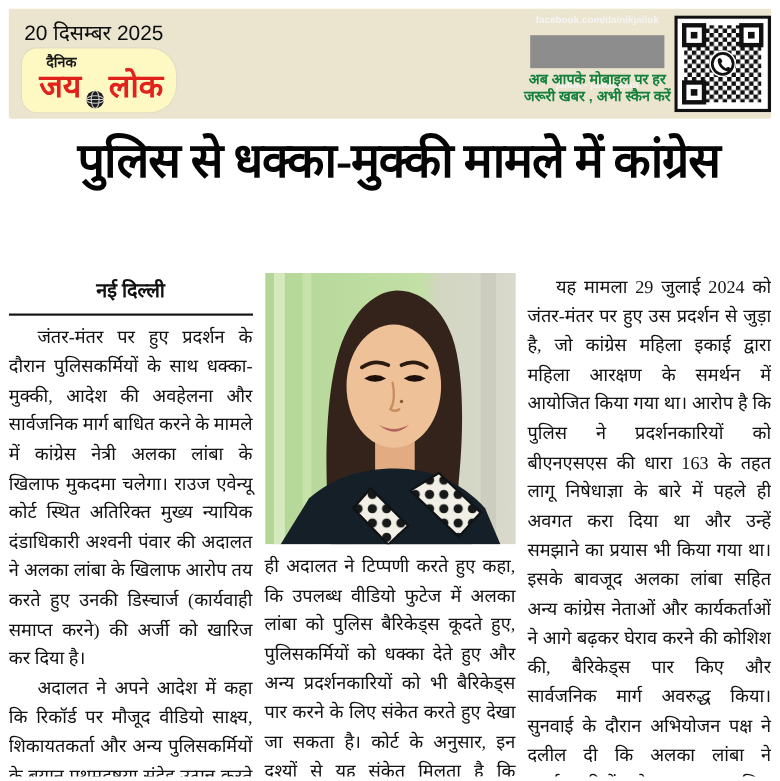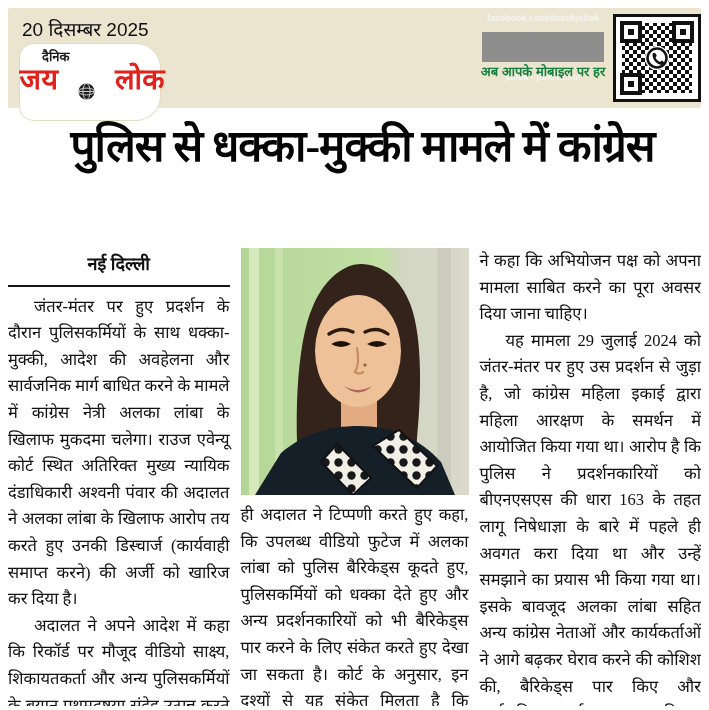--- a/index.html
+++ b/index.html
@@ -10,31 +10,31 @@
   
   .masthead{
     position:absolute;left:8px;top:8px;width:693px;height:100px;
     background:#ebe5d0;border-radius:2px;
   }
   .issue-date{
     position:absolute;left:14px;top:8px;
     font-family:"Liberation Sans", sans-serif;font-weight:normal;font-size:19px;color:#0d0d0d;
   }
   .logo-box{
-    position:absolute;left:12px;top:36px;width:140px;height:76px;
-    background:#ffffff;border-radius:14px 24px 24px 14px;
+    position:absolute;left:12px;top:36px;width:140px;height:58px;
+    background:#fef9c3;border-radius:14px 24px 24px 14px;
     box-shadow:0 0 0 1px #e2dcc4;
   }
   .logo-tag{
     position:absolute;left:22px;top:3px;
     font-family:"Liberation Sans", sans-serif;font-size:13px;font-weight:bold;color:#1a1a1a;
   }
   .logo-row{
     position:absolute;left:10px;top:16px;width:124px;
-    display:flex;align-items:center;justify-content:center;gap:20px;
+    display:flex;align-items:center;justify-content:center;gap:4px;
     font-family:"Liberation Sans", sans-serif;font-weight:bold;font-size:29px;color:#e0211c;
     line-height:38px;white-space:nowrap;
   }
   .globe{width:17px;height:17px;display:inline-block;flex:0 0 auto;}
   .social-box{
     position:absolute;left:474px;top:24px;width:122px;height:30px;
     background:#8d8d8d;display:flex;flex-direction:column;justify-content:center;
     font-family:"Liberation Sans", sans-serif;font-size:9px;font-weight:bold;color:#f4f4f4;
     text-align:center;line-height:12px;gap:47px;
   }
@@ -88,20 +88,21 @@
       </div>
     </div>
 
     <div class="social-box">
       <div>facebook.com/dainikjailok</div>
       <div>jailok - jailok.com</div>
     </div>
 
     <div class="promo">
       <div>अब आपके मोबाइल पर हर</div>
+      <div>जरूरी खबर , अभी स्कैन करें</div>
     </div>
 
     <div class="qr">
       <svg width="88" height="88" viewBox="0 0 88 88">
         <defs>
           <pattern id="qrn" width="8" height="8" patternUnits="userSpaceOnUse">
             <rect width="8" height="8" fill="#ffffff"></rect>
             <rect x="0" y="0" width="4" height="4" fill="#111"></rect>
             <rect x="4" y="4" width="4" height="4" fill="#111"></rect>
           </pattern>
@@ -188,18 +189,17 @@
           <path d="M14,247 L40,205 C62,186 88,178 118,178 C150,178 178,190 200,214 L214,247 Z" fill="#141f27"></path>
 
           <path d="M158,182 L196,218 L176,240 L132,198 Z" fill="url(#dots)" stroke="#101214" stroke-width="2"></path>
           <path d="M96,196 L130,230 L112,247 L80,214 Z" fill="url(#dots)" stroke="#101214" stroke-width="2"></path>
         </svg>
       </div>
       <p>ही अदालत ने टिप्पणी करते हुए कहा, कि उपलब्ध वीडियो फुटेज में अलका लांबा को पुलिस बैरिकेड्स कूदते हुए, पुलिसकर्मियों को धक्का देते हुए और अन्य प्रदर्शनकारियों को भी बैरिकेड्स पार करने के लिए संकेत करते हुए देखा जा सकता है। कोर्ट के अनुसार, इन दृश्यों से यह संकेत मिलता है कि निषेधाज्ञा के बावजूद प्रदर्शन को आगे बढ़ाया गया और सार्वजनिक व्यवस्था प्रभावित हुई। अदालत</p>
     </div>
 
     <div class="col">
-      <p>ने कहा कि अभियोजन पक्ष को अपना मामला साबित करने का पूरा अवसर दिया जाना चाहिए।</p>
       <p class="indent">यह मामला 29 जुलाई 2024 को जंतर-मंतर पर हुए उस प्रदर्शन से जुड़ा है, जो कांग्रेस महिला इकाई द्वारा महिला आरक्षण के समर्थन में आयोजित किया गया था। आरोप है कि पुलिस ने प्रदर्शनकारियों को बीएनएसएस की धारा 163 के तहत लागू निषेधाज्ञा के बारे में पहले ही अवगत करा दिया था और उन्हें समझाने का प्रयास भी किया गया था। इसके बावजूद अलका लांबा सहित अन्य कांग्रेस नेताओं और कार्यकर्ताओं ने आगे बढ़कर घेराव करने की कोशिश की, बैरिकेड्स पार किए और सार्वजनिक मार्ग अवरुद्ध किया। सुनवाई के दौरान अभियोजन पक्ष ने दलील दी कि अलका लांबा ने प्रदर्शनकारियों को उकसाया, पुलिस की ड्यूटी में बाधा डाली और सड़क पर लेटकर रास्ता जाम कराया। अभियोजन के अनुसार, इससे कानून-व्यवस्था की स्थिति बिगड़ने का खतरा पैदा हुआ।</p>
     </div>
 
   </div>
 </div>
 
 </body></html>

